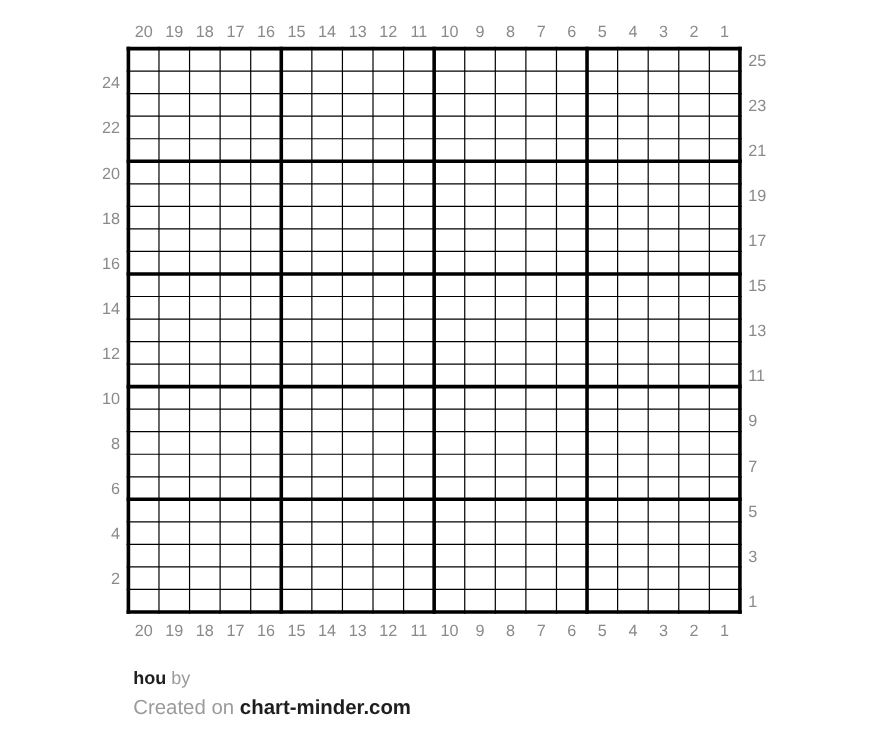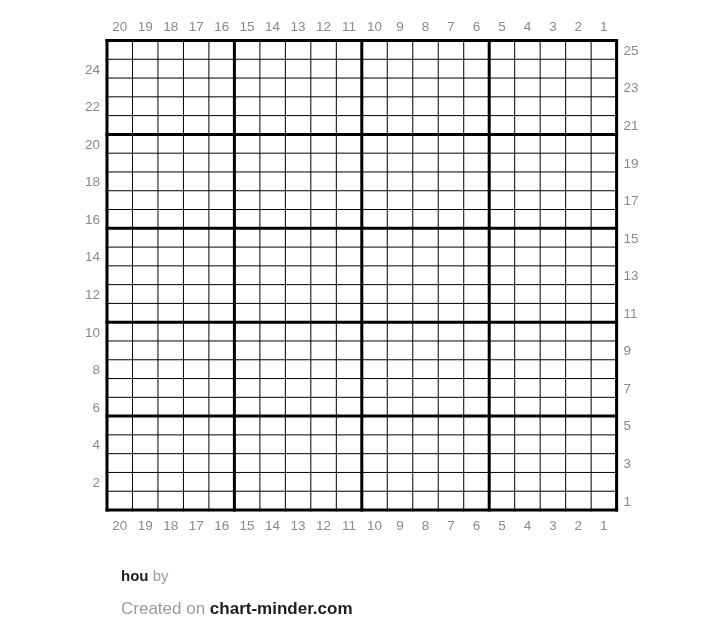--- a/index.html
+++ b/index.html
@@ -20,21 +20,21 @@
     left: 0;
     top: 0;
     display: block;
   }
   .footer {
     position: absolute;
     left: 107px;
     top: 552px;
   }
   .footer p {
-    margin: 14px;
+    margin: 4px;
     line-height: 19px;
   }
   .title-line {
     font-size: 15px;
     color: #9b9b9b;
   }
   .credit-line {
     margin-top: 5px !important;
     font-size: 17px;
     color: #9b9b9b;

